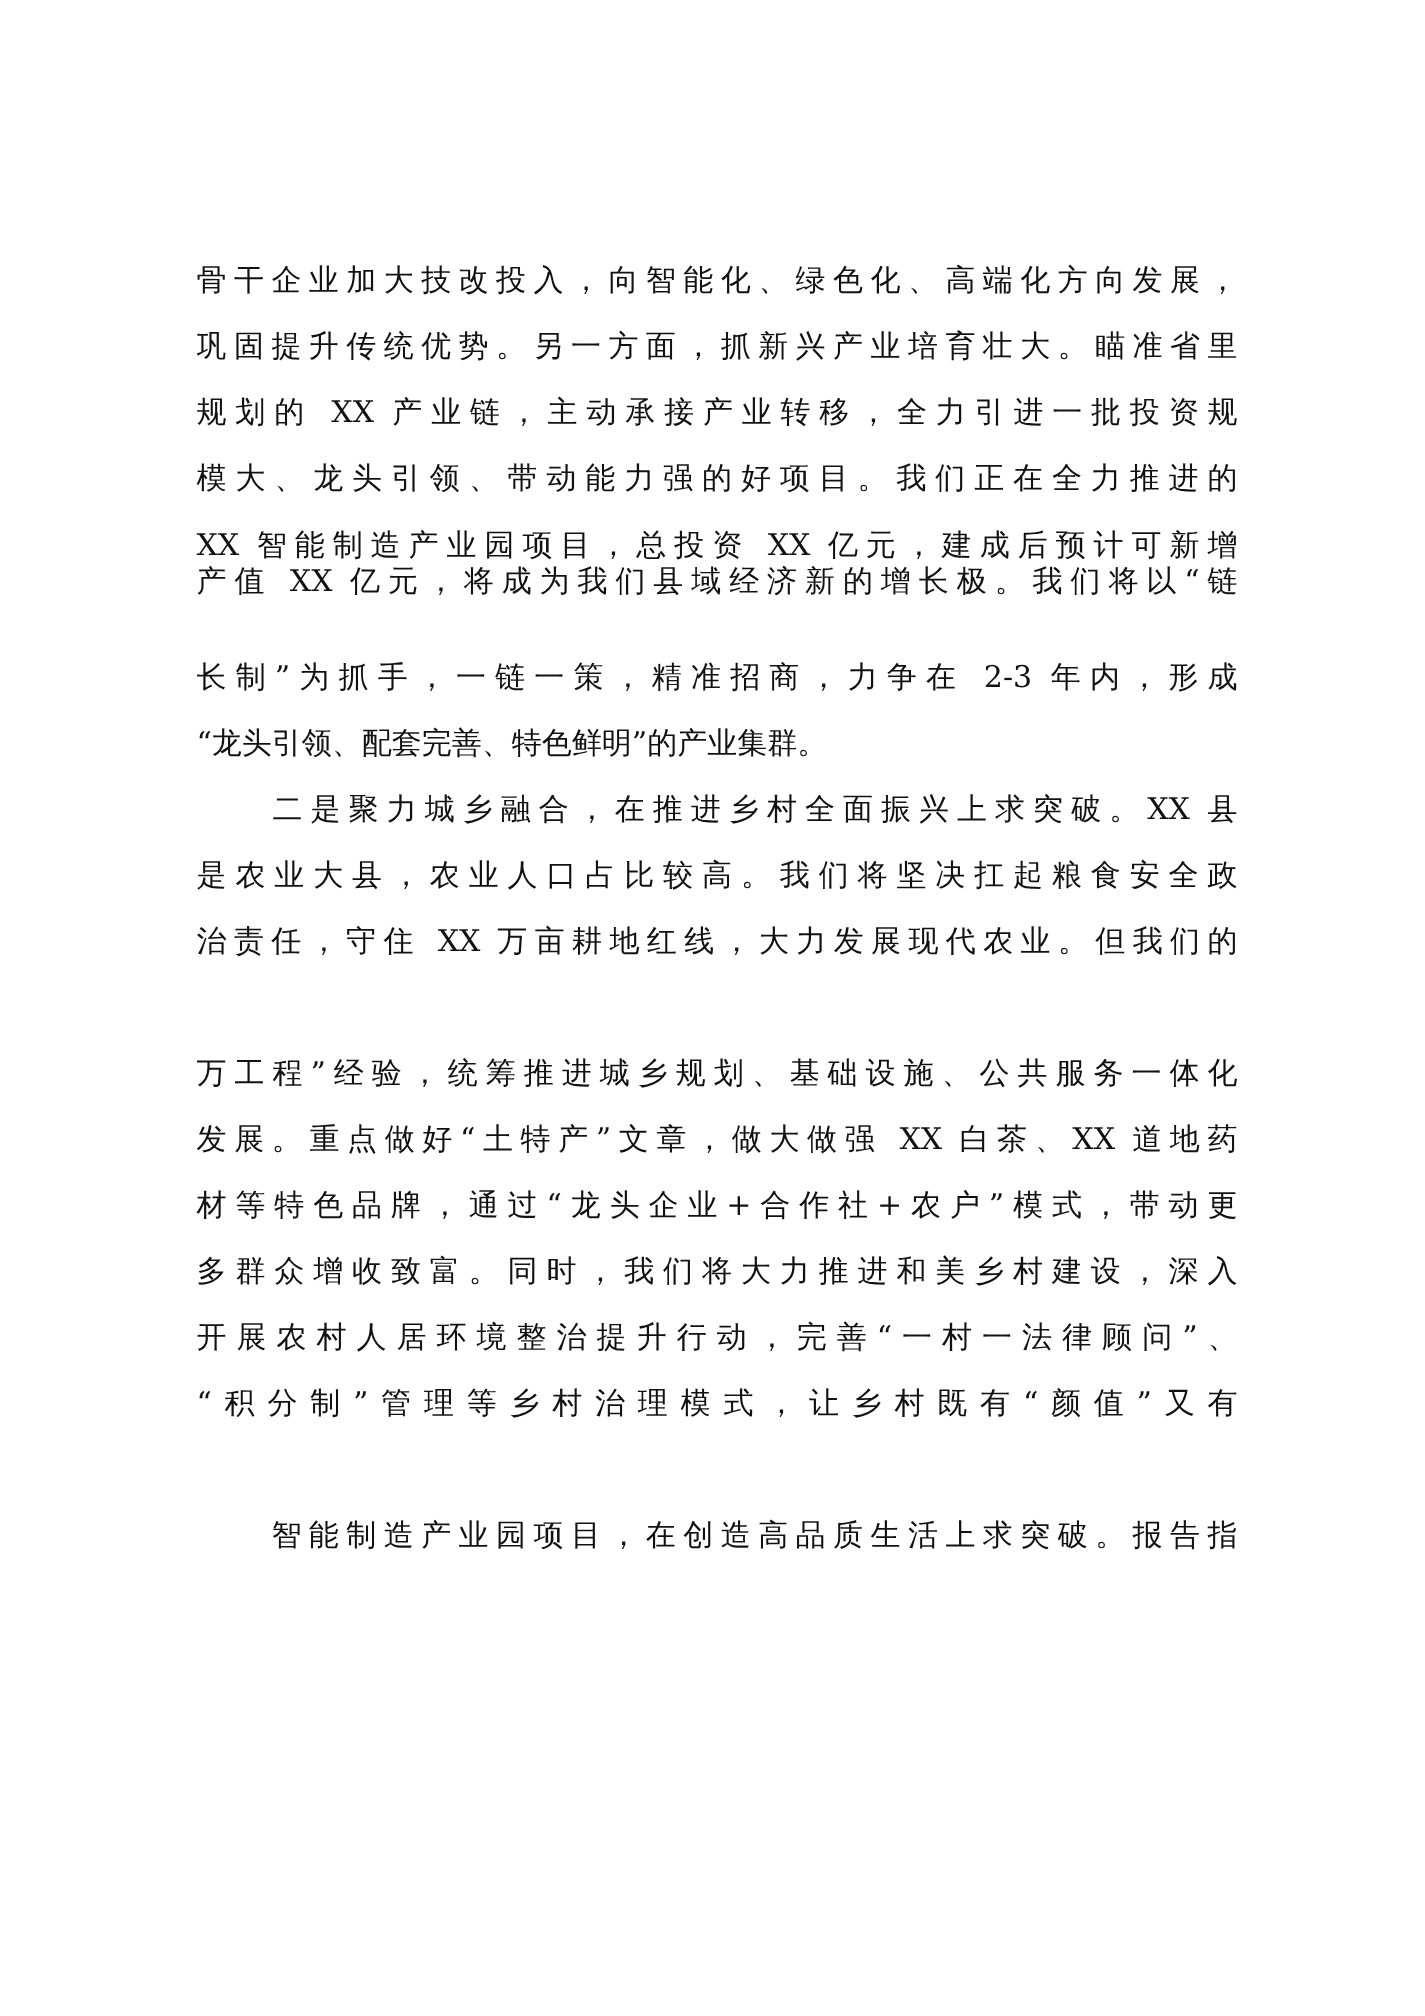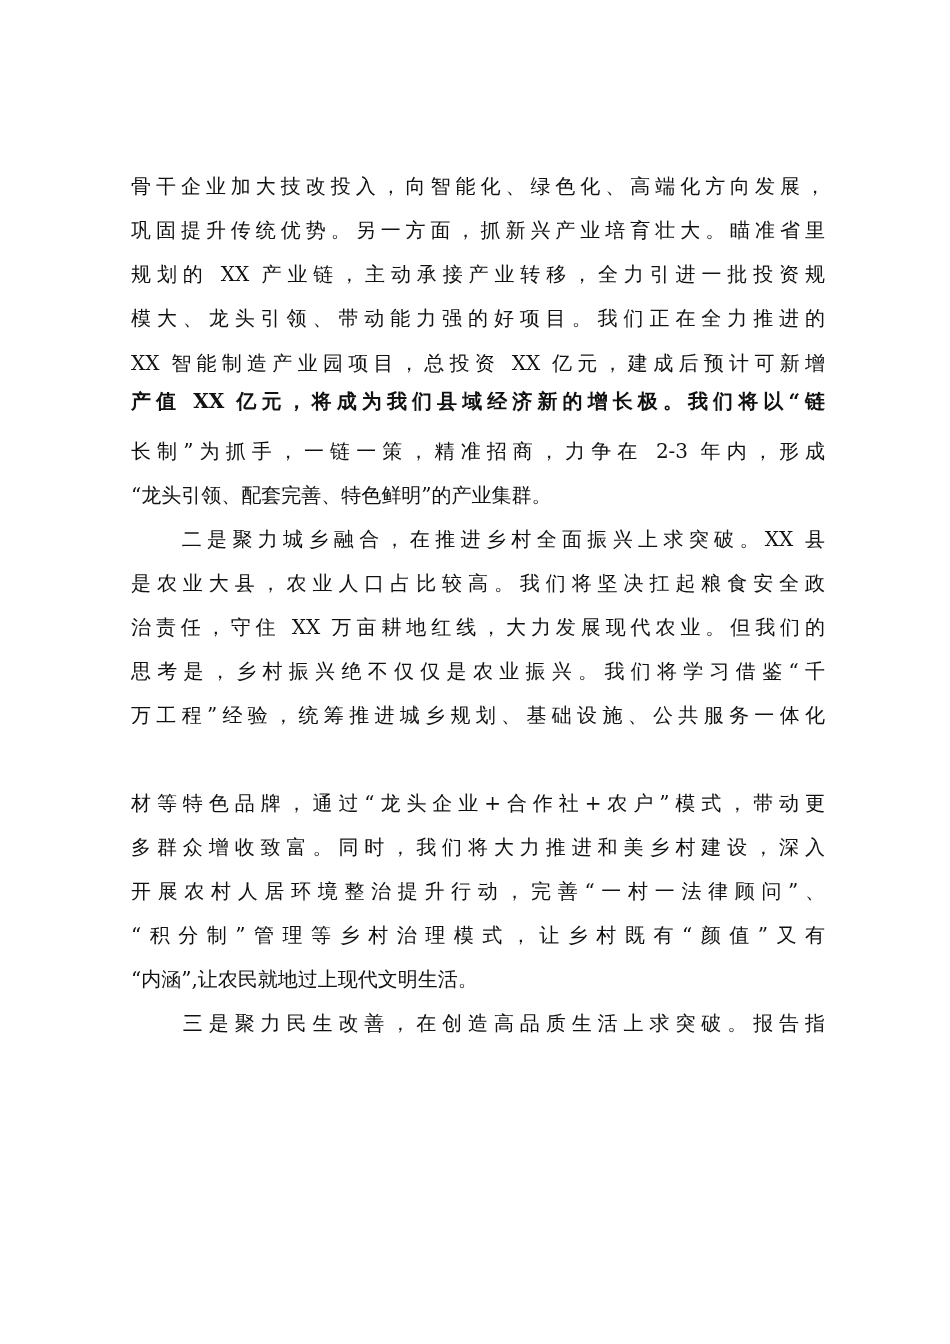--- a/index.html
+++ b/index.html
@@ -42,27 +42,26 @@
   </style>
 </head>
 <body>
 
 <div class="page">
   <div class="line" style="top:166px;">骨干企业加大技改投入，向智能化、绿色化、高端化方向发展，</div>
   <div class="line" style="top:210px;">巩固提升传统优势。另一方面，抓新兴产业培育壮大。瞄准省里</div>
   <div class="line" style="top:254px;">规划的 XX 产业链，主动承接产业转移，全力引进一批投资规</div>
   <div class="line" style="top:298px;">模大、龙头引领、带动能力强的好项目。我们正在全力推进的</div>
   <div class="line" style="top:343px;">XX 智能制造产业园项目，总投资 XX 亿元，建成后预计可新增</div>
-  <div class="line" style="top:381px;font-weight:bold;">产值 XX 亿元，将成为我们县域经济新的增长极。我们将以“链</div>
+  <div class="line" style="top:367px;">产值 XX 亿元，将成为我们县域经济新的增长极。我们将以“链</div>
   <div class="line" style="top:431px;">长制”为抓手，一链一策，精准招商，力争在 2-3 年内，形成</div>
   <div class="line last" style="top:475px;">“龙头引领、配套完善、特色鲜明”的产业集群。</div>
   <div class="line" style="top:519px;">　　二是聚力城乡融合，在推进乡村全面振兴上求突破。XX 县</div>
   <div class="line" style="top:607px;">治责任，守住 XX 万亩耕地红线，大力发展现代农业。但我们的</div>
   <div class="line" style="top:563px;">是农业大县，农业人口占比较高。我们将坚决扛起粮食安全政</div>
-  <div class="line" style="top:651px;">思考是，乡村振兴绝不仅仅是农业振兴。我们将学习借鉴“千</div>
   <div class="line" style="top:695px;">万工程”经验，统筹推进城乡规划、基础设施、公共服务一体化</div>
+  <div class="line" style="top:739px;">发展。重点做好“土特产”文章，做大做强 XX 白茶、XX 道地药</div>
   <div class="line" style="top:783px;">材等特色品牌，通过“龙头企业+合作社+农户”模式，带动更</div>
   <div class="line" style="top:827px;">多群众增收致富。同时，我们将大力推进和美乡村建设，深入</div>
   <div class="line" style="top:915px;">“积分制”管理等乡村治理模式，让乡村既有“颜值”又有</div>
   <div class="line" style="top:871px;">开展农村人居环境整治提升行动，完善“一村一法律顾问”、</div>
-  <div class="line last" style="top:959px;">“内涵”,让农民就地过上现代文明生活。</div>
-  <div class="line" style="top:1003px;">　　三是聚力民生改善，在创造高品质生活上求突破。报告指</div>
+  <div class="line" style="top:1003px;">　　智能制造产业园项目，在创造高品质生活上求突破。报告指</div>
 </div>
 
 </body></html>

